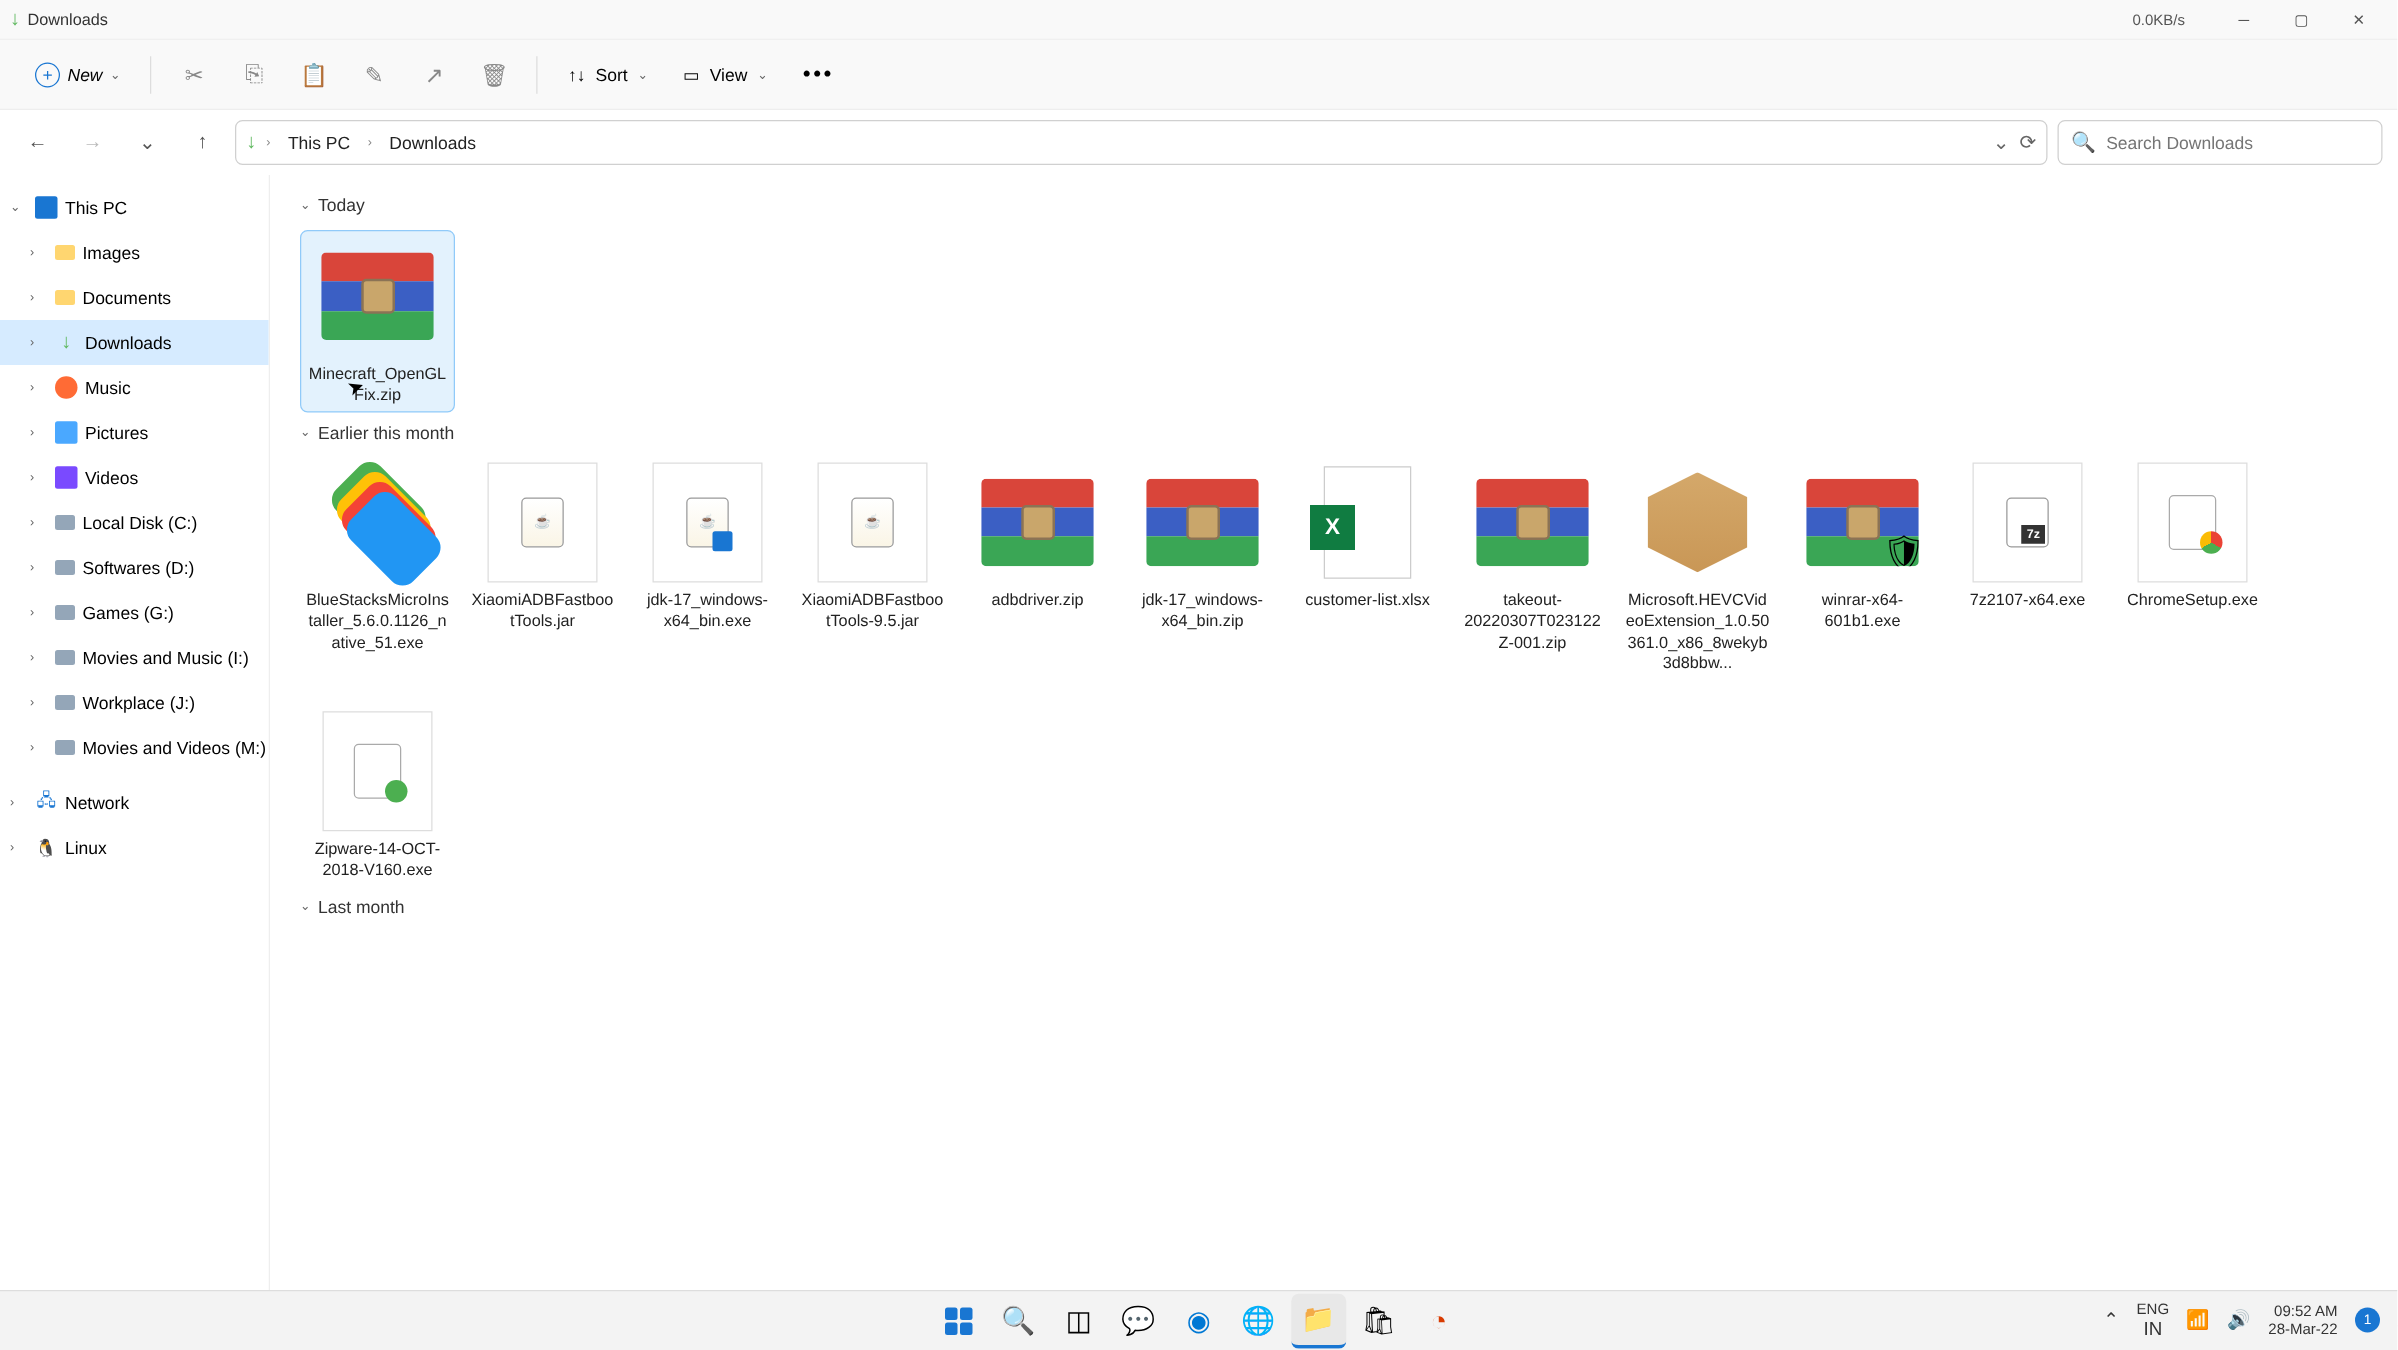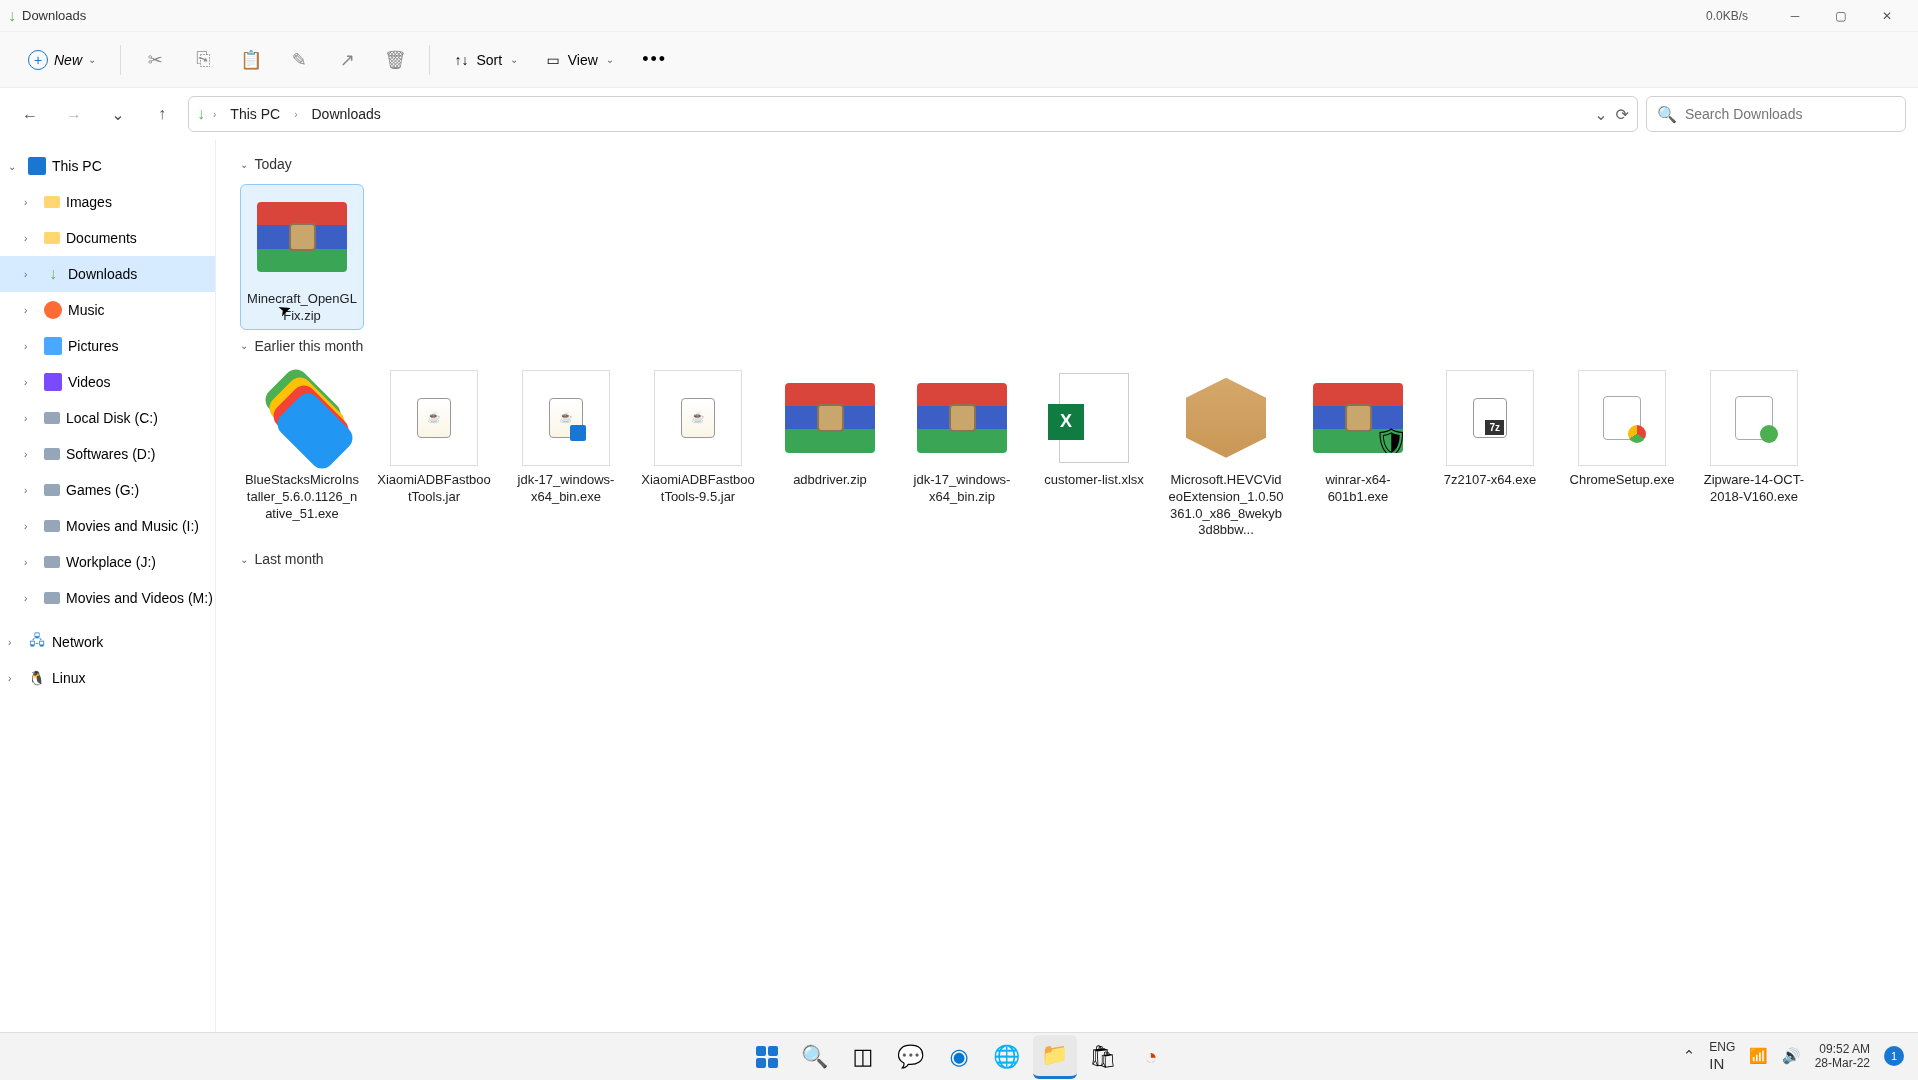--- a/index.html
+++ b/index.html
@@ -350,20 +350,31 @@
       <div class="file-label">jdk-17_windows-x64_bin.zip</div>
         </div>
         <div class="file-item">
           <div class="file-icon">
             <div class="ico-excel"></div>
           </div>
       <div class="file-label">customer-list.xlsx</div>
         </div>
         <div class="file-item">
           <div class="file-icon">
+            <div class="ico-rar">
+              <div class="rar-r"></div>
+              <div class="rar-b"></div>
+              <div class="rar-g"></div>
+              <div class="rar-belt"></div>
+            </div>
+          </div>
+      <div class="file-label">takeout-20220307T023122Z-001.zip</div>
+        </div>
+        <div class="file-item">
+          <div class="file-icon">
             <div class="ico-pkg"></div>
           </div>
       <div class="file-label">Microsoft.HEVCVideoExtension_1.0.50361.0_x86_8wekyb3d8bbw...</div>
         </div>
         <div class="file-item">
           <div class="file-icon">
             <div class="ico-rar ico-shield" style="position:relative">
               <div class="rar-r"></div>
               <div class="rar-b"></div>
               <div class="rar-g"></div>
@@ -427,21 +438,21 @@
     <div class="tb-appicon">◫</div>
     <div class="tb-appicon" style="color:#25d366">💬</div>
     <div class="tb-appicon" style="color:#0078d4">◉</div>
     <div class="tb-appicon">🌐</div>
     <div class="tb-appicon active">📁</div>
     <div class="tb-appicon">🛍</div>
     <div class="tb-appicon" style="color:#d83b01">◔</div>
   </div>
   <div class="taskbar-right">
     <span class="tray-icon">⌃</span>
-    <div style="text-align:left;line-height:1.2">
+    <div style="text-align:center;line-height:1.2">
       <div>ENG</div>
       <div style="font-size:15px">IN</div>
     </div>
     <span class="tray-icon">📶</span>
     <span class="tray-icon">🔊</span>
     <div class="clock">
       <div>09:52 AM</div>
       <div>28-Mar-22</div>
     </div>
     <div class="notif-badge">1</div>

